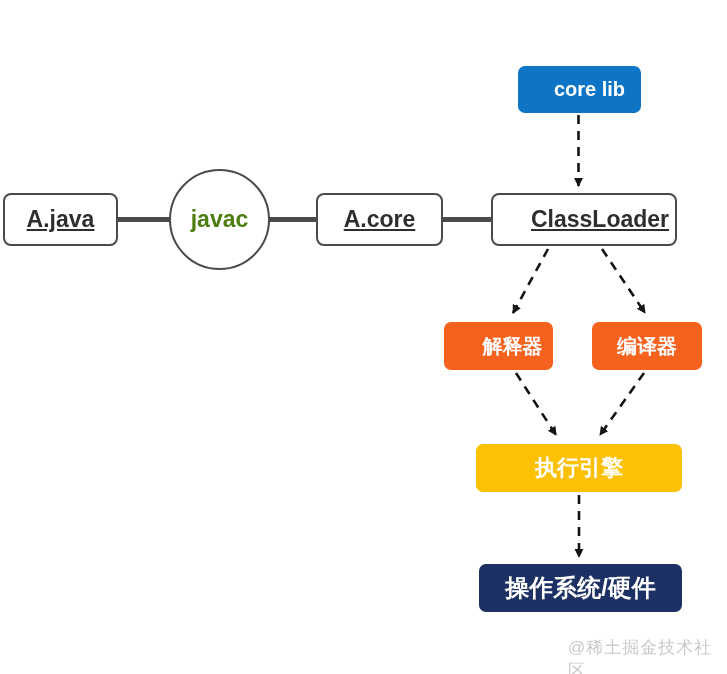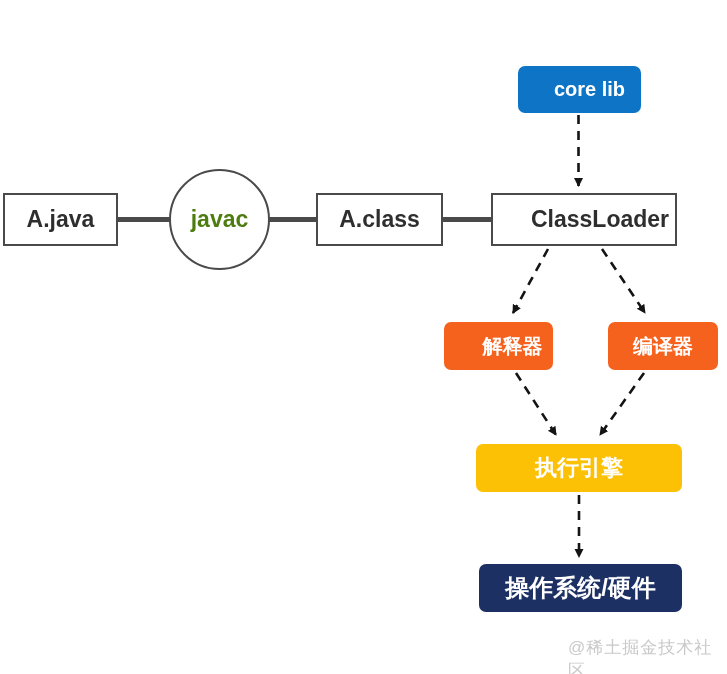--- a/index.html
+++ b/index.html
@@ -27,23 +27,24 @@
     display: flex;
     align-items: center;
     justify-content: center;
     box-sizing: border-box;
     font-weight: bold;
     white-space: nowrap;
   }
   .node.plain {
     background: #ffffff;
     border: 2.5px solid #4a4a4a;
-    border-radius: 0;
+    border-radius: 8px;
     color: #2e2e2e;
     font-size: 23px;
+    text-decoration: underline;
   }
   .node.circle {
     background: #ffffff;
     border: 2.5px solid #4a4a4a;
     border-radius: 50%;
     color: #4d7c0f;
     font-size: 23px;
   }
   .node.filled {
     border: none;
@@ -94,29 +95,29 @@
     <line class="dashed" x1="602" y1="249" x2="645" y2="313" marker-end="url(#arrowhead)" stroke="#141414"></line>
     <line class="dashed" x1="516" y1="373" x2="556" y2="435" marker-end="url(#arrowhead)" stroke="#141414"></line>
     <line class="dashed" x1="644" y1="373" x2="600" y2="435" marker-end="url(#arrowhead)" stroke="#141414"></line>
     <line class="dashed" x1="579" y1="495" x2="579" y2="557" marker-end="url(#arrowhead)" stroke="#141414"></line>
   </svg>
 
   <div class="node plain" style="left:3px; top:193px; width:115px; height:53px;">A.java</div>
 
   <div class="node circle" style="left:169px; top:169px; width:101px; height:101px;">javac</div>
 
-  <div class="node plain" style="left:316px; top:193px; width:127px; height:53px;">A.class</div>
+  <div class="node plain" style="left:316px; top:193px; width:127px; height:53px;">A.core</div>
 
   <div class="node plain" style="left:491px; top:193px; width:186px; height:53px;padding-left:32px;">ClassLoader</div>
 
   <div class="node filled blue" style="left: 518px; top: 66px; width: 123px; height: 47px; background-color: rgb(14, 117, 198);">core lib</div>
 
   <div class="node filled orange" style="left: 444px; top: 322px; width: 109px; height: 48px; background-color: rgb(244, 98, 30); padding-left: 28px;">解释器</div>
 
-  <div class="node filled orange" style="left: 608px; top: 322px; width: 110px; height: 48px; background-color: rgb(244, 98, 30);">编译器</div>
+  <div class="node filled orange" style="left: 592px; top: 322px; width: 110px; height: 48px; background-color: rgb(244, 98, 30);">编译器</div>
 
   <div class="node filled yellow" style="left: 476px; top: 444px; width: 206px; height: 48px; background-color: rgb(252, 192, 5);">执行引擎</div>
 
   <div class="node filled navy" style="left: 479px; top: 564px; width: 203px; height: 48px; background-color: rgb(29, 48, 100);">操作系统/硬件</div>
 
   <div class="watermark" style="color: rgb(201, 201, 201);">@稀土掘金技术社区</div>
 
 </div>
 
 </body></html>

